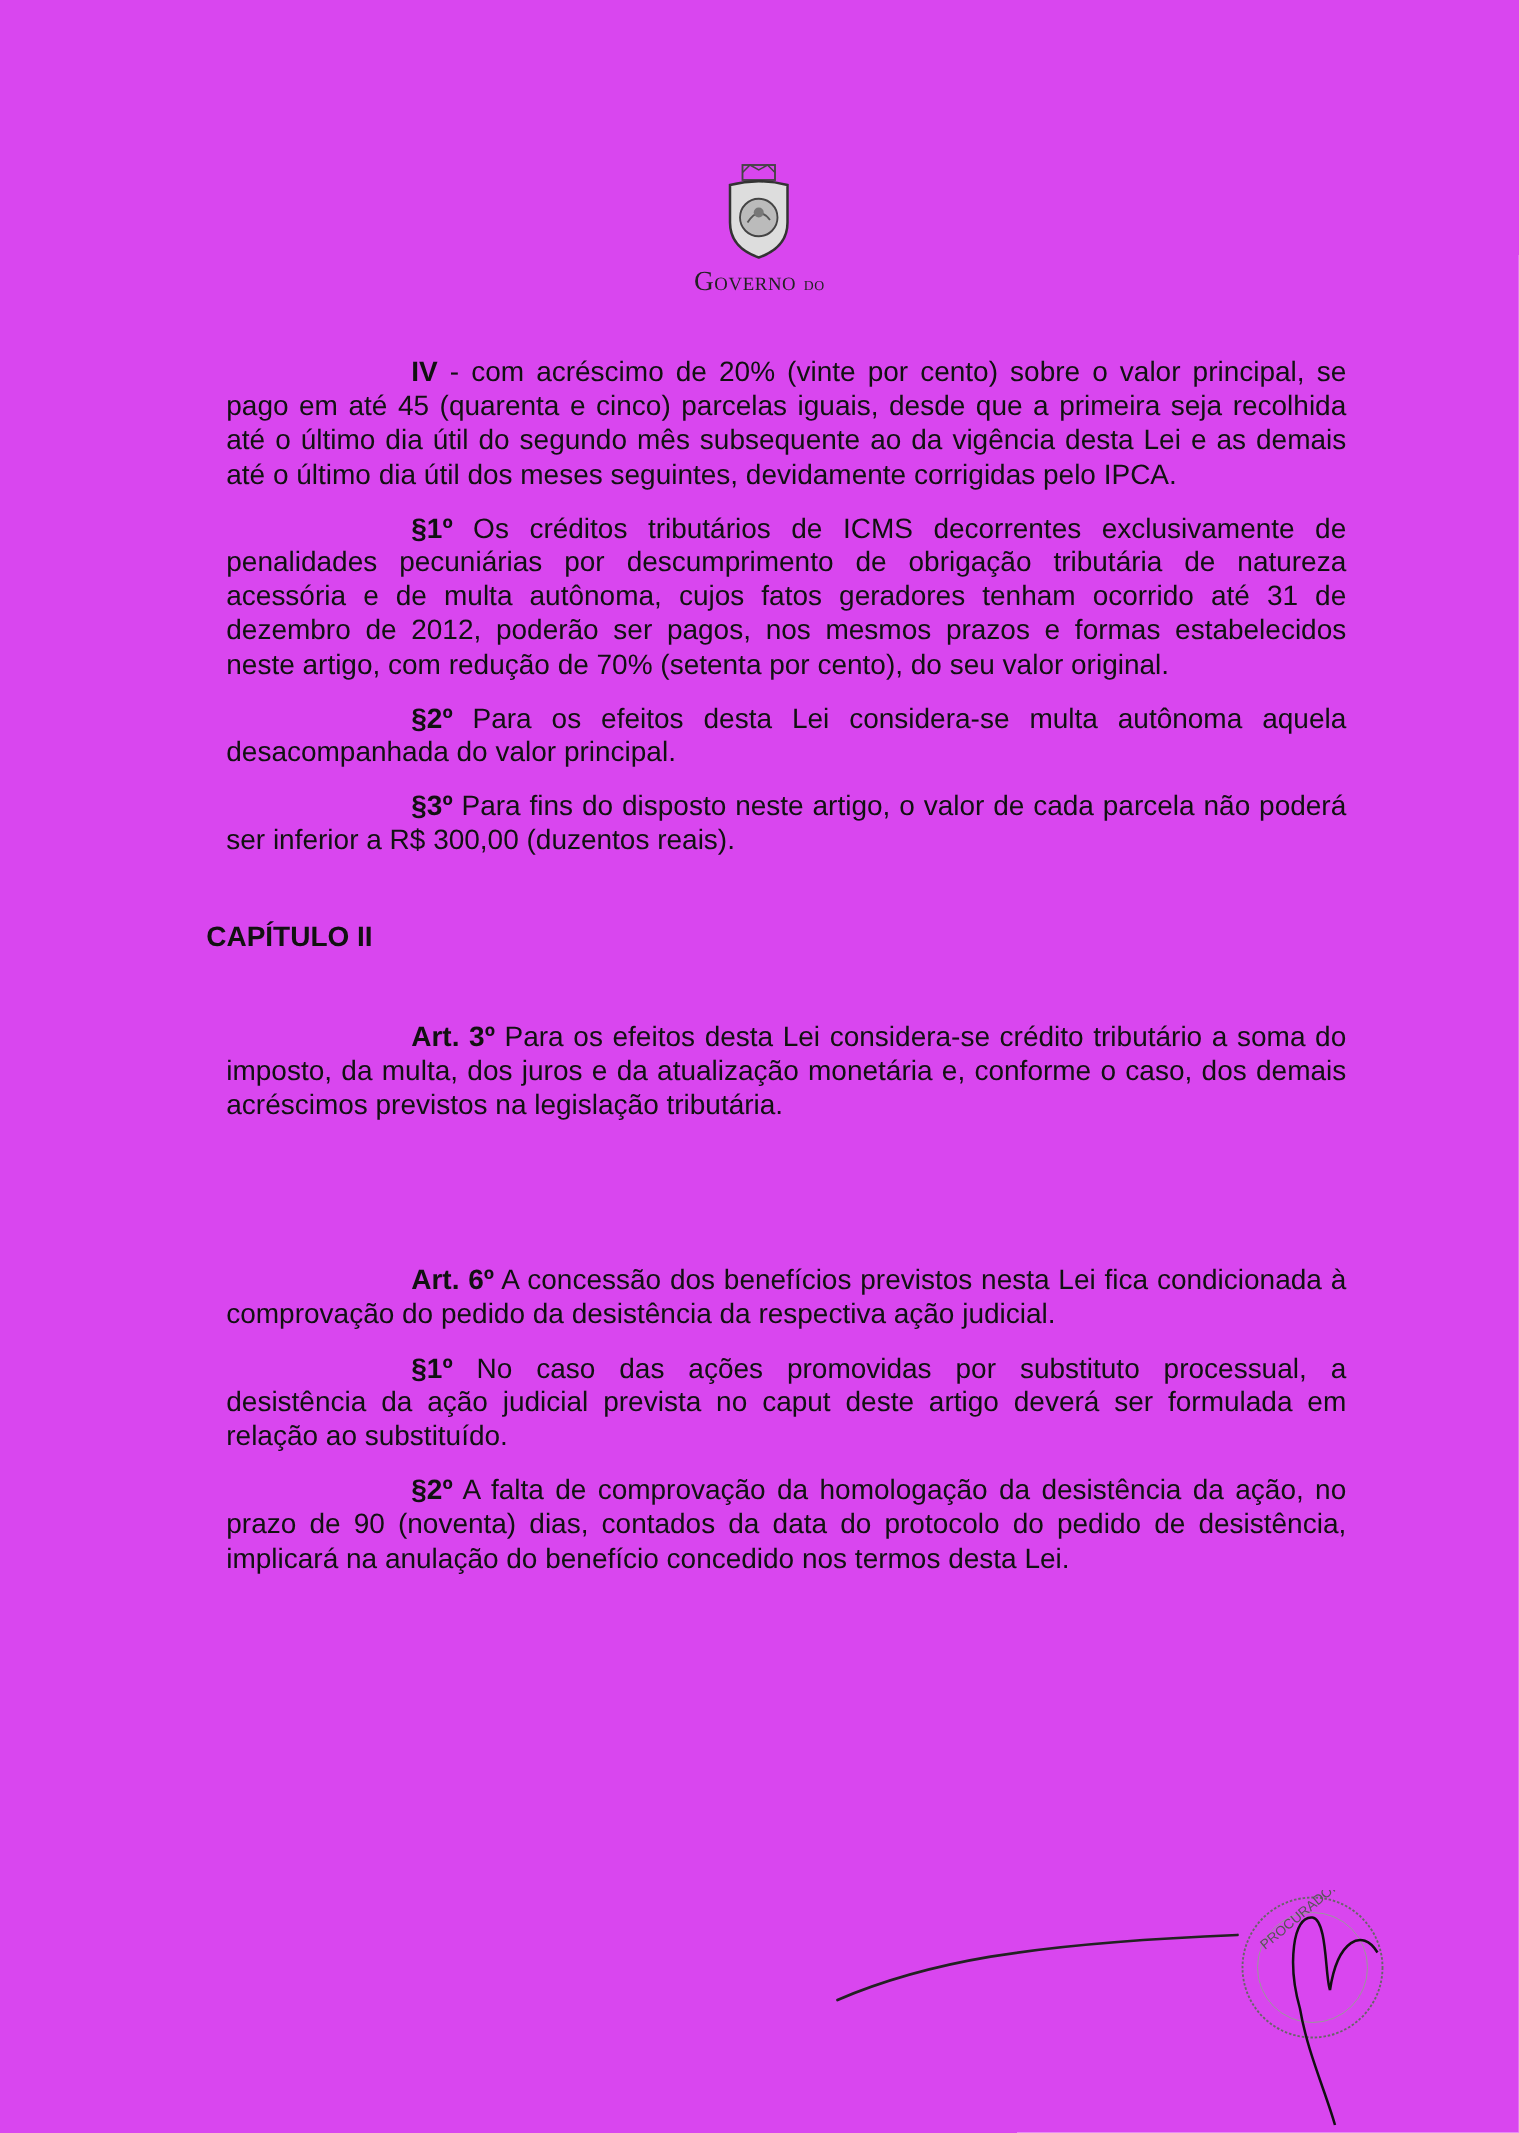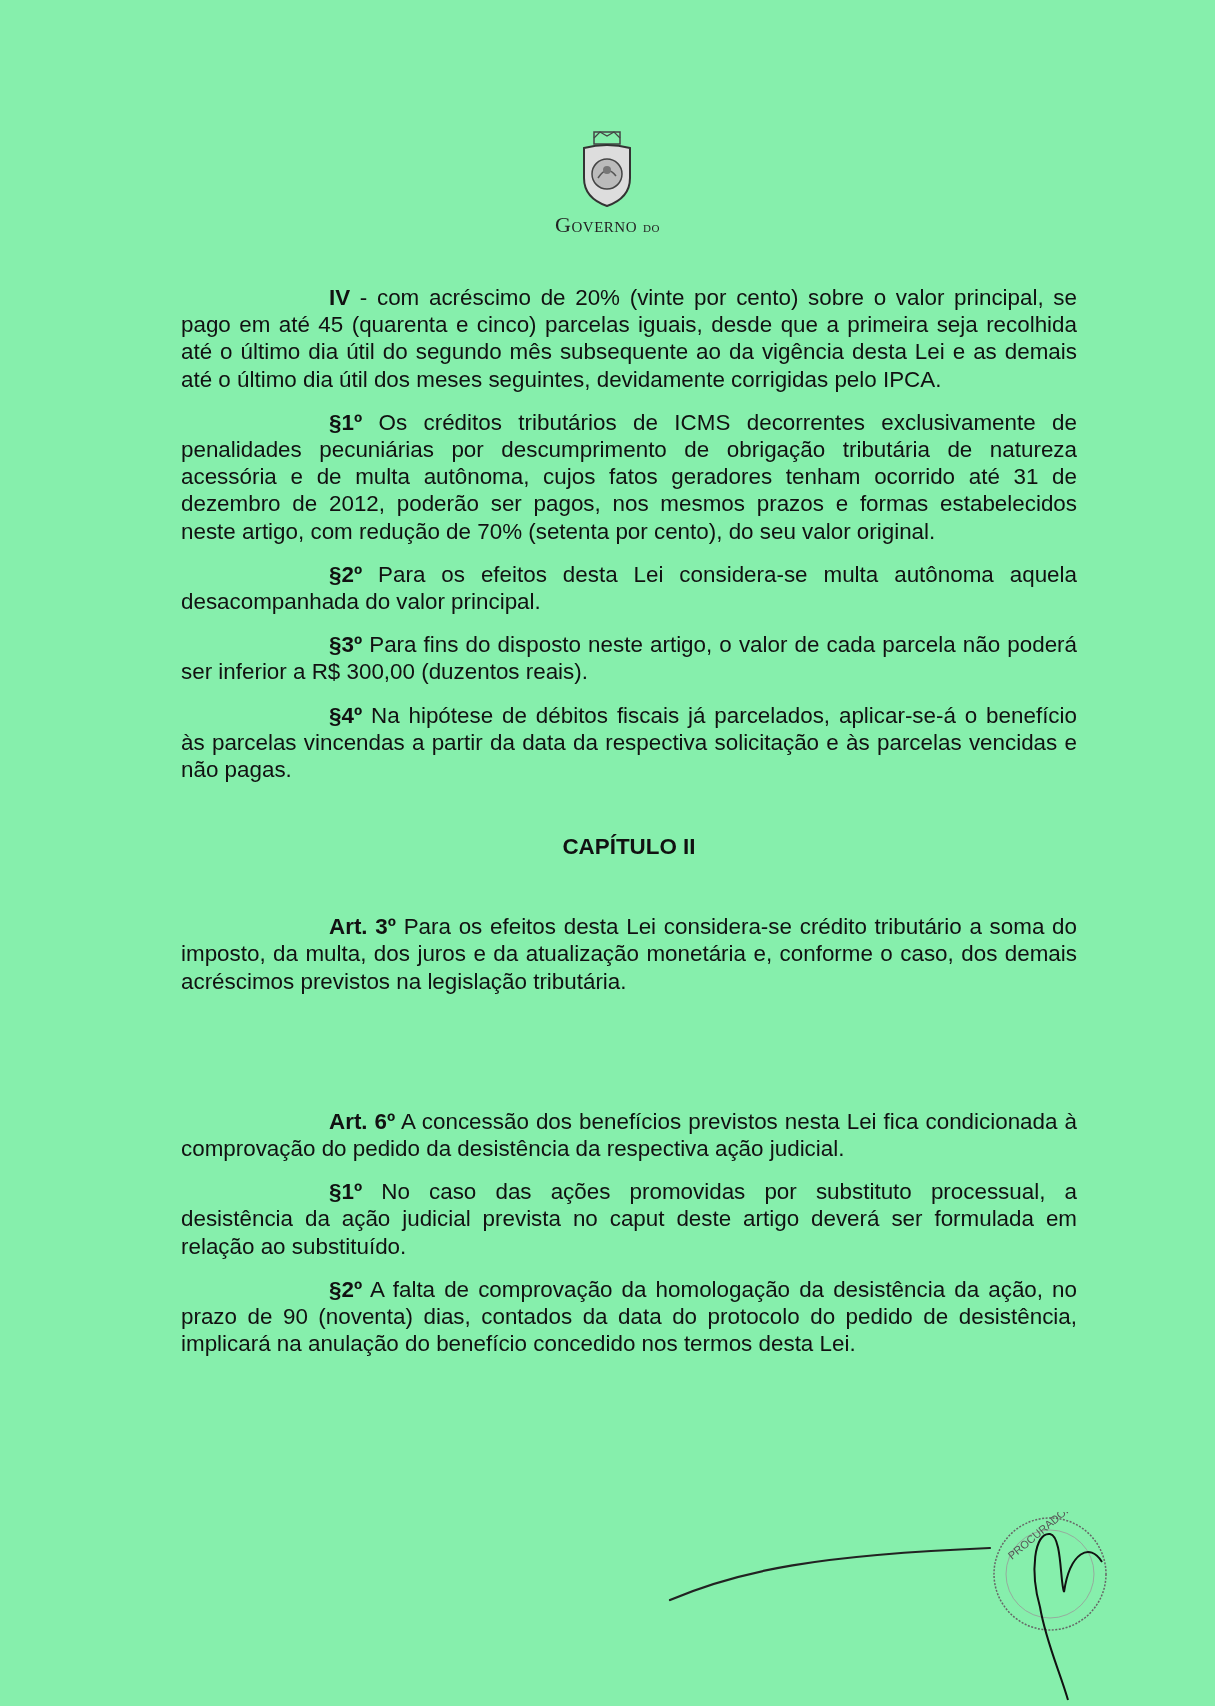--- a/index.html
+++ b/index.html
@@ -1,33 +1,33 @@
 <!DOCTYPE html>
 <html><head>
 <meta charset="utf-8">
 <style>
   html, body { margin:0; padding:0; background:#ffffff; }
   body { width:1215px; height:1706px; position:relative; overflow:hidden; color:#111; }
-  .page { position:absolute; left:0; top:0; width:1215px; height:1706px; background:#86efac; }
+  .page { position:absolute; left:0; top:0; width:1215px; height:1706px; background:#d946ef; }
   .crest { position:absolute; left:578px; top:130px; width:58px; height:80px; }
   .gov1 { position:absolute; left:0; width:1215px; top:212px; text-align:center;
           font-family:"Liberation Serif", serif; font-size:22px; letter-spacing:0.5px; color:#222; }
   .gov2 { position:absolute; left:0; width:1215px; top:237px; text-align:center;
           font-family:"Liberation Serif", serif; font-size:22px; letter-spacing:0.5px; color:#222; }
   .sc { font-variant: small-caps; }
 
   .body { position:absolute; left:165px; top:268px; width:928px;
           font-family:"Liberation Sans", sans-serif; font-size:22.4px; line-height:27.2px;
           color:#111; text-align:justify; }
   .para { margin:16px; }
   .ind { text-indent:148px; }
   .gap1 { height:27px; }
   b { font-weight:bold; }
 
-  .chapter { text-align:center; font-weight:bold; font-size:22.4px; line-height:28px; margin:0; text-indent:0; }
+  .chapter { font-weight:bold; font-size:22.4px; line-height:28px; margin:0; text-indent:0; }
 
   .sig { position:absolute; left:660px; top:1530px; }
   .stamp { position:absolute; left:990px; top:1512px; }
 </style>
 </head>
 <body>
 
 <div class="page">
 
   <svg class="crest" viewBox="0 0 58 80">
@@ -42,21 +42,20 @@
   <div class="gov1">
     <span class="sc">Governo</span>
     <span class="sc" style="font-size:15px">do</span>
   </div>
 
   <div class="body">
     <p class="para ind"><b>IV</b><span> - com acréscimo de 20% (vinte por cento) sobre o valor principal, se pago em até 45 (quarenta e cinco) parcelas iguais, desde que a primeira seja recolhida até o último dia útil do segundo mês subsequente ao da vigência desta Lei e as demais até o último dia útil dos meses seguintes, devidamente corrigidas pelo IPCA.</span></p>
     <p class="para ind"><b>§1º</b><span> Os créditos tributários de ICMS decorrentes exclusivamente de penalidades pecuniárias por descumprimento de obrigação tributária de natureza acessória e de multa autônoma, cujos fatos geradores tenham ocorrido até 31 de dezembro de 2012, poderão ser pagos, nos mesmos prazos e formas estabelecidos neste artigo, com redução de 70% (setenta por cento), do seu valor original.</span></p>
     <p class="para ind"><b>§2º</b><span> Para os efeitos desta Lei considera-se multa autônoma aquela desacompanhada do valor principal.</span></p>
     <p class="para ind"><b>§3º</b><span> Para fins do disposto neste artigo, o valor de cada parcela não poderá ser inferior a R$ 300,00 (duzentos reais).</span></p>
-    <p class="para ind"><b>§4º</b><span>  Na hipótese de débitos fiscais já parcelados, aplicar-se-á o benefício às parcelas vincendas a partir da data da respectiva solicitação e às parcelas vencidas e não pagas.</span></p>
 
     <div style="height:34px"></div>
     <p class="chapter">CAPÍTULO II</p>
     <div style="height:36px"></div>
 
     <p class="para ind"><b>Art. 3º</b><span> Para os efeitos desta Lei considera-se crédito tributário a soma do imposto, da multa, dos juros e da atualização monetária e, conforme o caso, dos demais acréscimos previstos na legislação tributária.</span></p>
     <div class="gap1"></div>
     <div class="gap1"></div>
     <div class="gap1"></div>
     <p class="para ind"><b>Art. 6º</b><span> A concessão dos benefícios previstos nesta Lei fica condicionada à comprovação do pedido da desistência da respectiva ação judicial.</span></p>

